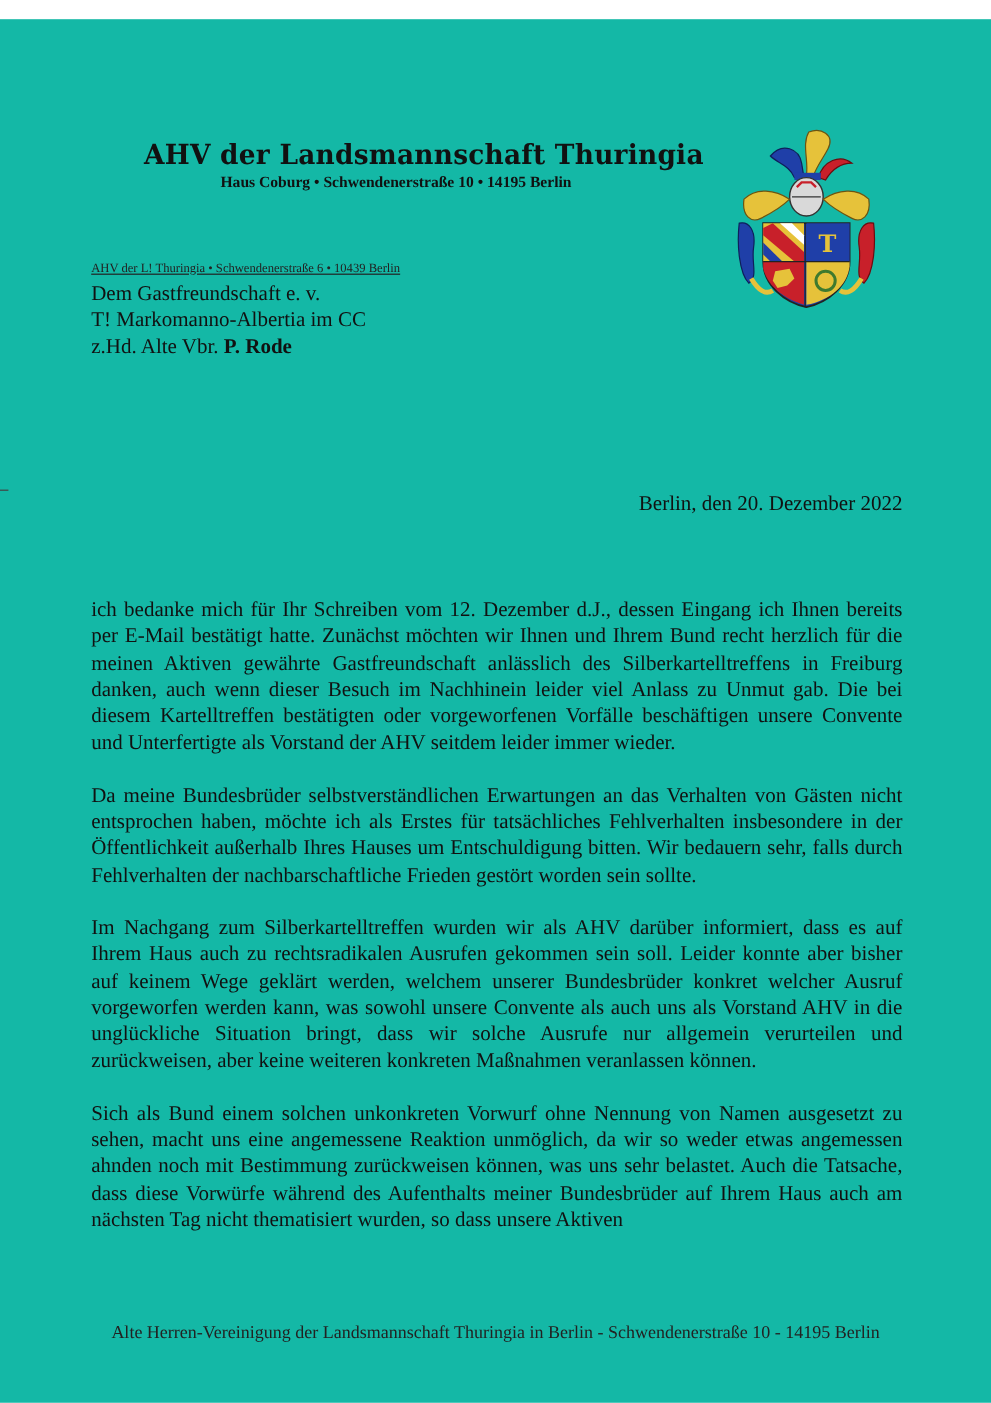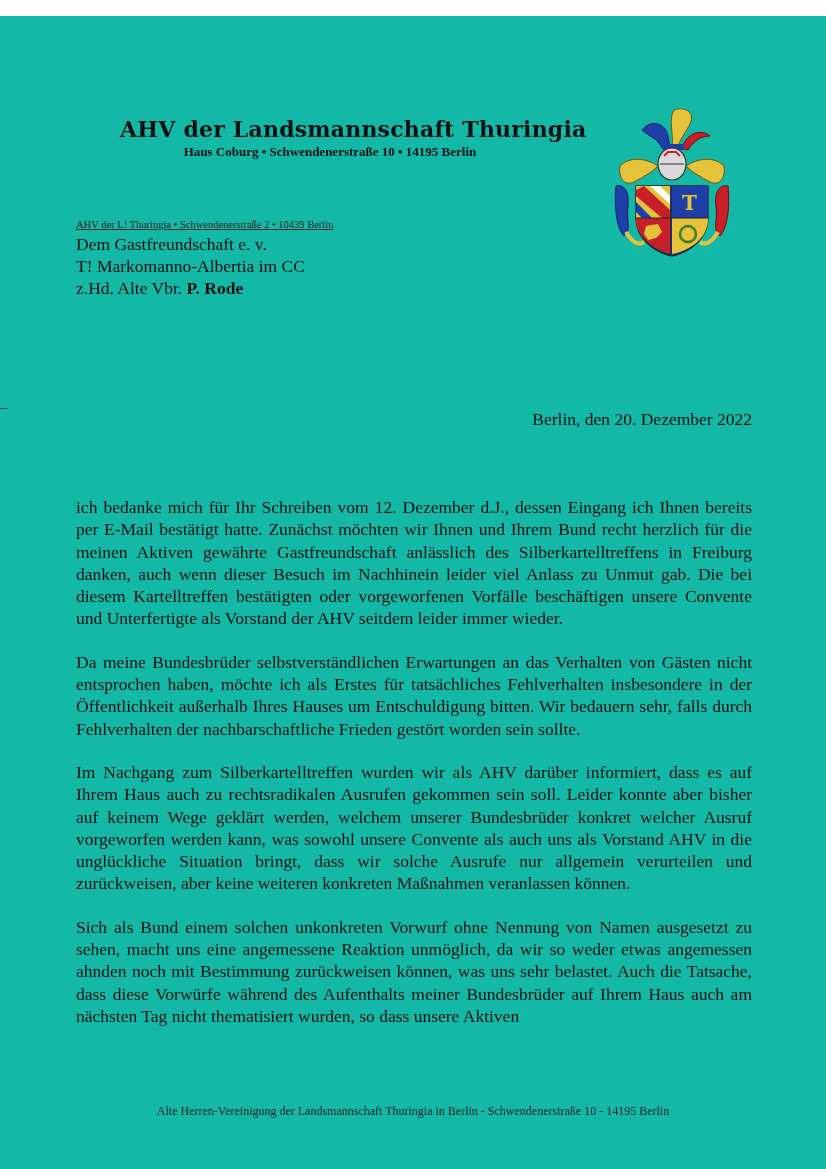--- a/index.html
+++ b/index.html
@@ -22,21 +22,21 @@
 
     .margin-mark { position: absolute; left: 0; top: 392px; width: 7px; height: 1px; background: #444; }
 
     .date { position: absolute; right: 74px; top: 393px; font-size: 17.5px; white-space: nowrap; }
 
     .salutation { position: absolute; left: 76px; top: 439px; font-size: 17.5px; white-space: nowrap; }
 
     .body { position: absolute; left: 76px; top: 480px; width: 676px; font-size: 17.5px; line-height: 22.3px; }
     .body p { margin: 0 0 21px 0; text-align: justify; }
 
-    .footer { position: absolute; left: 0; width: 826px; top: 1088px; text-align: center; font-size: 12px;
+    .footer { position: absolute; left: 0; width: 826px; top: 1088px; text-align: center; font-size: 15px;
               line-height: 14px; color: #222; }
   </style>
 </head>
 <body>
 
 <div class="page">
 
   <div class="letterhead">
     <div class="org-title">AHV der Landsmannschaft Thuringia</div>
     <div class="org-sub">Haus Coburg • Schwendenerstraße 10 • 14195 Berlin</div>
@@ -74,21 +74,21 @@
       <path d="M24 112 L58 112 L58 148 C44 144 28 134 24 118Z" fill="#c8202a"></path>
       <path d="M34 120 L46 118 L50 126 L44 132 L36 134 L32 128Z" fill="#e6c23a"></path>
 
       <path d="M60 112 L96 112 L96 116 C94 132 80 144 60 148Z" fill="#e6c23a"></path>
       <circle cx="76" cy="128" r="8" fill="none" stroke="#3f7a2e" stroke-width="2.5"></circle>
       <line x1="59" y1="80" x2="59" y2="150" stroke="#222" stroke-width="1"></line>
       <line x1="24" y1="112" x2="96" y2="112" stroke="#222" stroke-width="1"></line>
     </svg>
   </div>
 
-  <div class="sender-line">AHV der L! Thuringia • Schwendenerstraße 2 • 10439 Berlin</div>
+  <div class="sender-line">AHV der L! Thuringia • Schwendenerstraße 6 • 10439 Berlin</div>
 
   <div class="address">
     <div>Dem Gastfreundschaft e. v.</div>
     <div>T! Markomanno-Albertia im CC</div>
     <div><span>z.Hd. Alte Vbr. </span><span class="b">P. Rode</span></div>
   </div>
 
   <div class="margin-mark"></div>
 
   <div class="date">Berlin, den 20. Dezember 2022</div>

